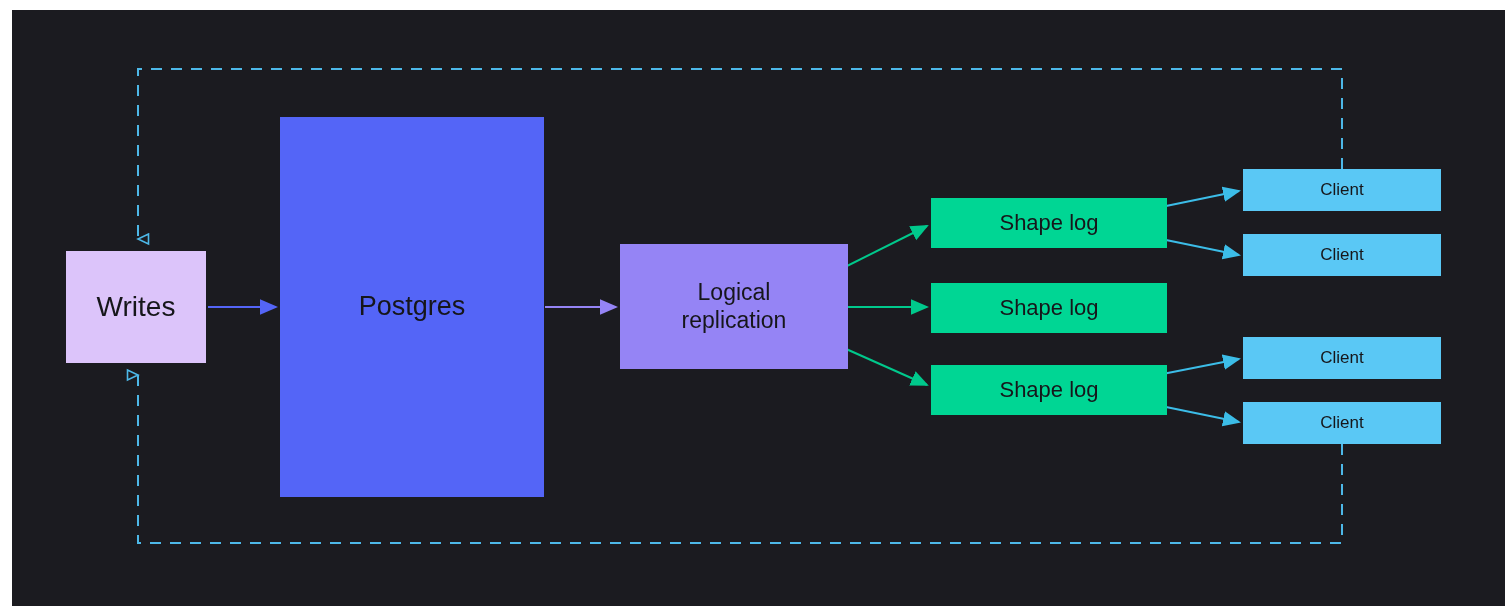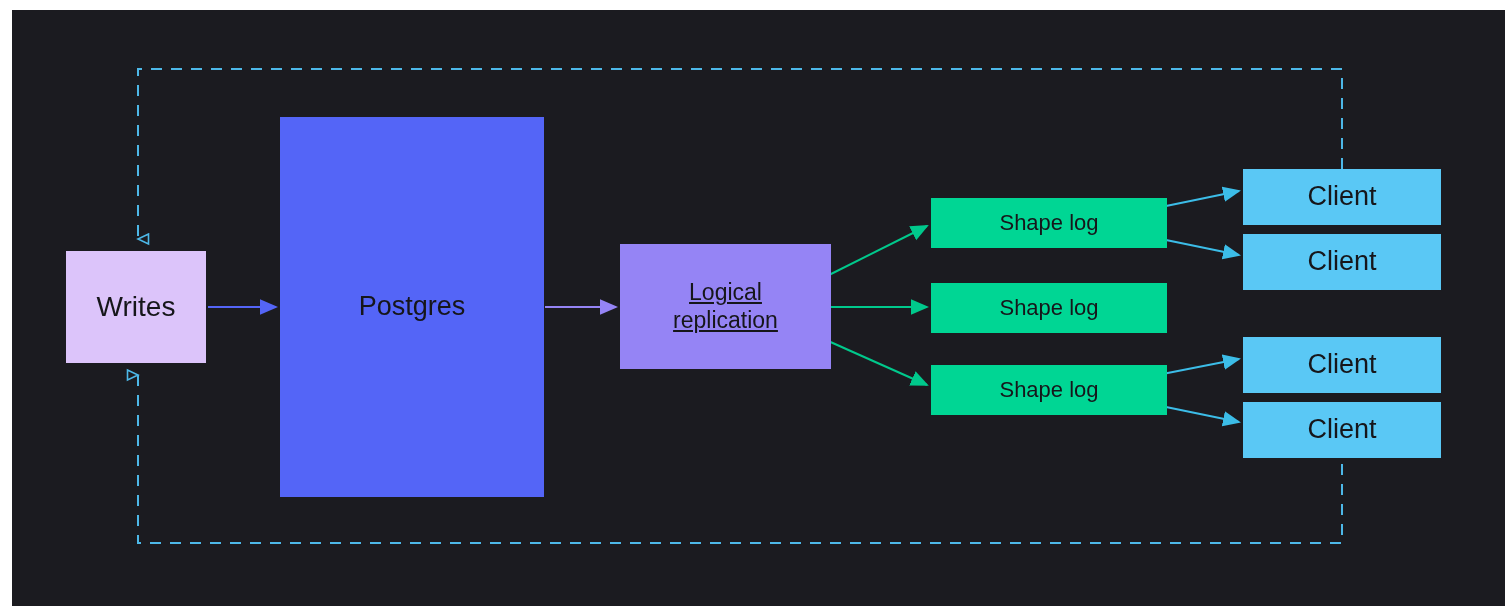--- a/index.html
+++ b/index.html
@@ -49,37 +49,36 @@
     left: 66px; top: 251px; width: 140px; height: 112px;
     background: #dcc4fa;
     font-size: 28px;
   }
   .node-postgres {
     left: 280px; top: 117px; width: 264px; height: 380px;
     background: #5465f7;
     font-size: 27px;
   }
   .node-logical {
-    left: 620px; top: 244px; width: 211px; height: 125px;
+    left: 620px; top: 244px; width: 228px; height: 125px;
     background: #9584f5;
     font-size: 23px;
-    text-decoration: underline;
   }
   .node-shapelog {
     left: 931px; width: 236px; height: 50px;
     background: #00d694;
     font-size: 22px;
   }
   .shapelog-1 { top: 198px; }
   .shapelog-2 { top: 283px; }
   .shapelog-3 { top: 365px; }
   .node-client {
-    left: 1243px; width: 198px; height: 56px;
+    left: 1243px; width: 198px; height: 42px;
     background: #5ac8f5;
-    font-size: 27px;
+    font-size: 17px;
   }
   .client-1 { top: 169px; }
   .client-2 { top: 234px; }
   .client-3 { top: 337px; }
   .client-4 { top: 402px; }
 </style>
 </head>
 <body>
 
 <div id="diagram-root">

